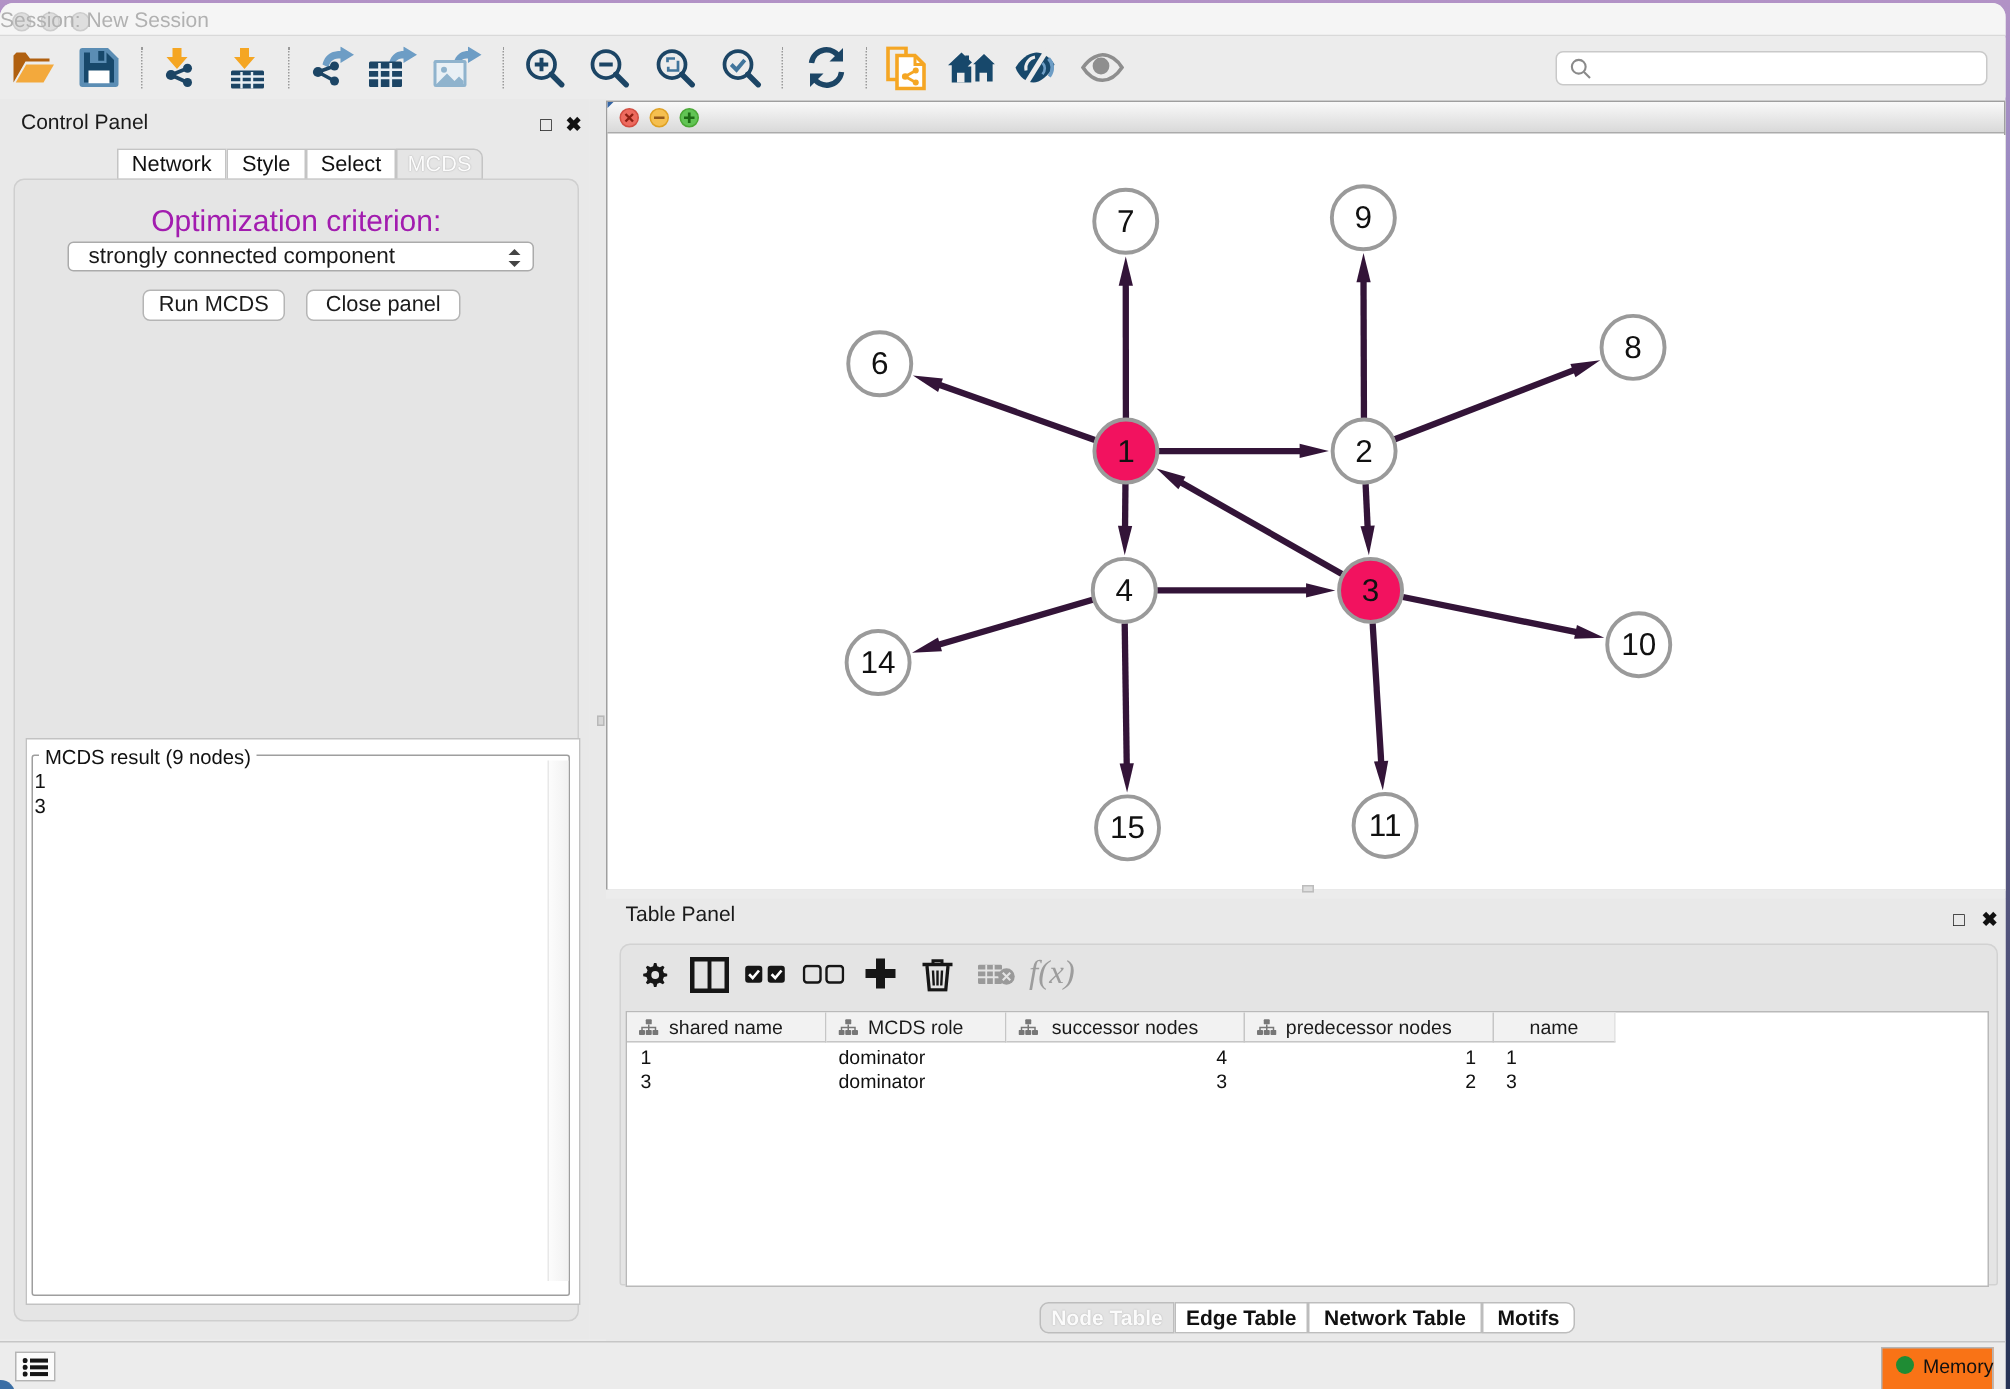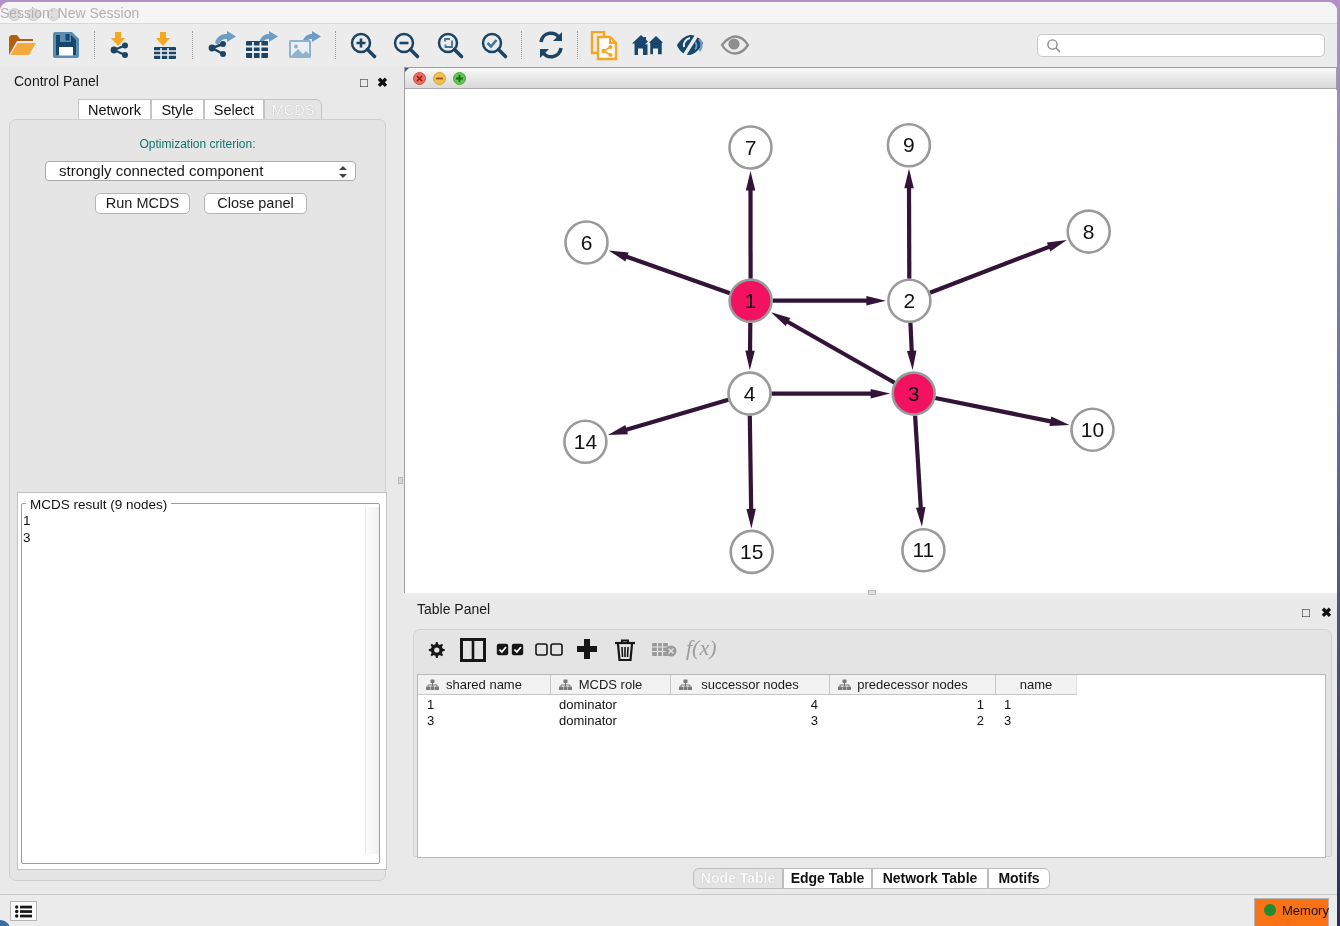--- a/index.html
+++ b/index.html
@@ -16,21 +16,21 @@
 .tsep { position:absolute; top:6px; height:28px; width:0; border-left:1px dotted #9a9a9a; }
 .ticon { position:absolute; top:6px; }
 #searchbox { position:absolute; left:1037px; top:9px; width:288px; height:23px; background:#fff; border:1px solid #c9c9c9; border-radius:5px; }
 
 #cpanel { position:absolute; left:0; top:64px; width:393px; height:827px; background:#e9e9e9; }
 #cp-title { position:absolute; left:14px; top:7px; font-size:14px; color:#1a1a1a; }
 .winbtn { position:absolute; top:9px; font-size:13px; color:#111; }
 #cp-tabs { position:absolute; left:78px; top:33px; height:21px; }
 .cptab { position:absolute; top:0; height:21px; background:#fff; border:1px solid #c4c4c4; font-size:14.5px; color:#111; text-align:center; line-height:20px; }
 #cp-content { position:absolute; left:9px; top:53px; width:377px; height:762px; background:#e5e5e5; border:1px solid #cfcfcf; border-radius:7px; }
-#optlabel { position:absolute; left:0; top:17px; width:100%; text-align:center; font-size:12px; color:#0f766e; }
+#optlabel { position:absolute; left:0; top:17px; width:100%; text-align:center; font-size:20px; color:#a21caf; }
 #combo { position:absolute; left:35px; top:41px; width:311px; height:20px; background:#fff; border:1px solid #ababab; border-radius:4px; font-size:15px; color:#1a1a1a; line-height:18px; padding-left:13px; }
 .btn { position:absolute; top:73px; height:21px; background:#fff; border:1px solid #b5b5b5; border-radius:5px; font-size:14.5px; color:#1a1a1a; text-align:center; line-height:19px; }
 #mcds-pane { position:absolute; left:7px; top:372px; width:370px; height:378px; background:#fff; border:1px solid #c2c2c2; }
 #mcds-border { position:absolute; left:3px; top:10px; width:359px; height:361px; border:1px solid #9e9e9e; border-radius:2px; }
 #mcds-label { position:absolute; left:8px; top:4px; background:#fff; padding:0 4px; font-size:13.5px; color:#111; }
 #mcds-text { position:absolute; left:5px; top:19px; font-size:13.5px; color:#111; line-height:17px; }
 #mcds-scroll { position:absolute; left:347px; top:14px; width:14px; height:347px; background:linear-gradient(90deg,#fcfcfc,#f1f1f1); border-left:1px solid #e8e8e8; }
 
 #vdivider { position:absolute; left:393px; top:64px; width:11px; height:827px; background:#e9e9e9; }
 #vgrab { position:absolute; left:5px; top:411px; width:5px; height:7px; background:#d7d7d7; border:1px solid #b9b9b9; }

